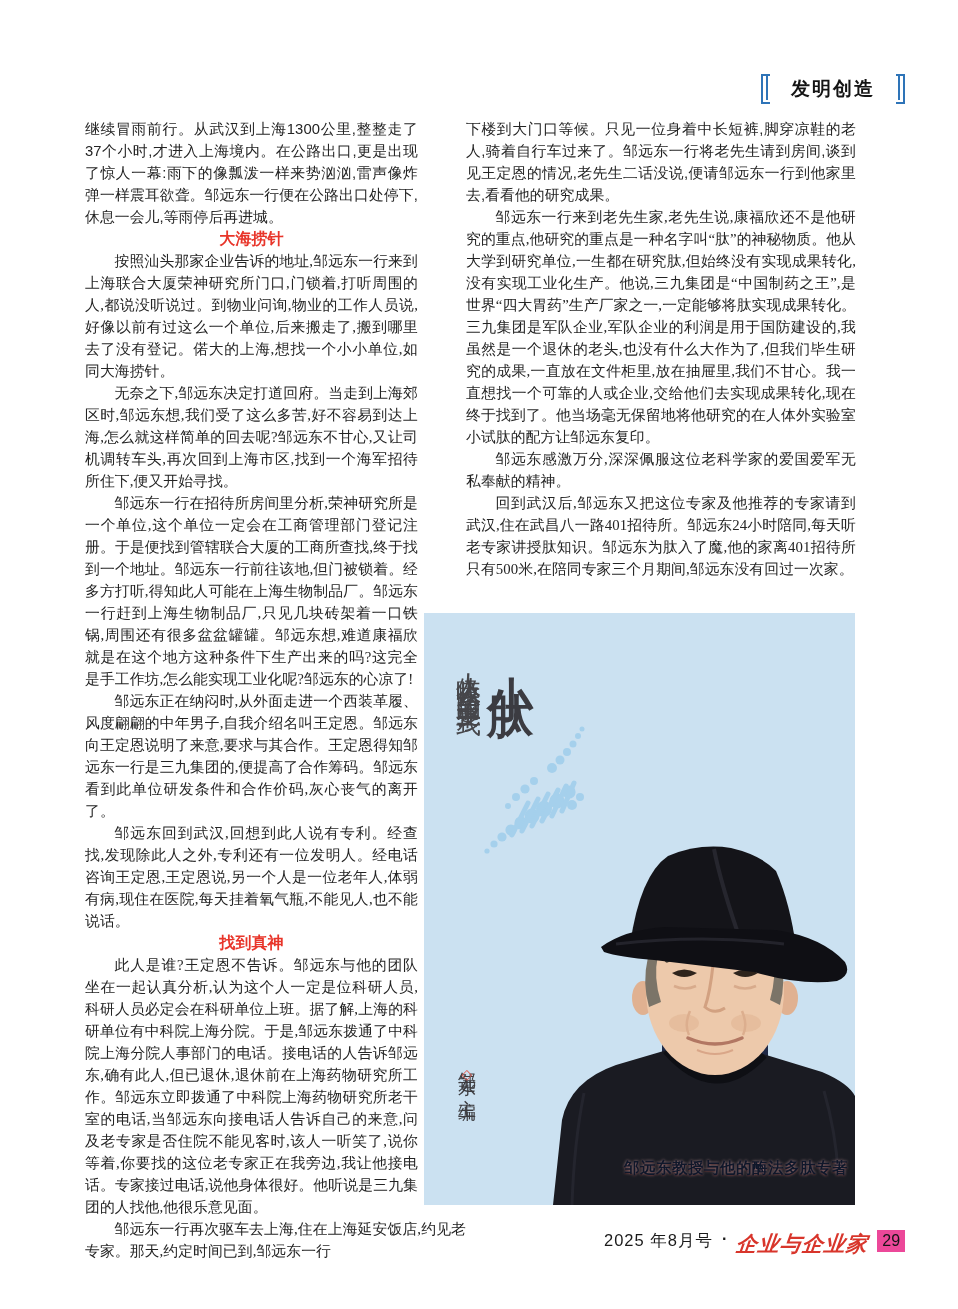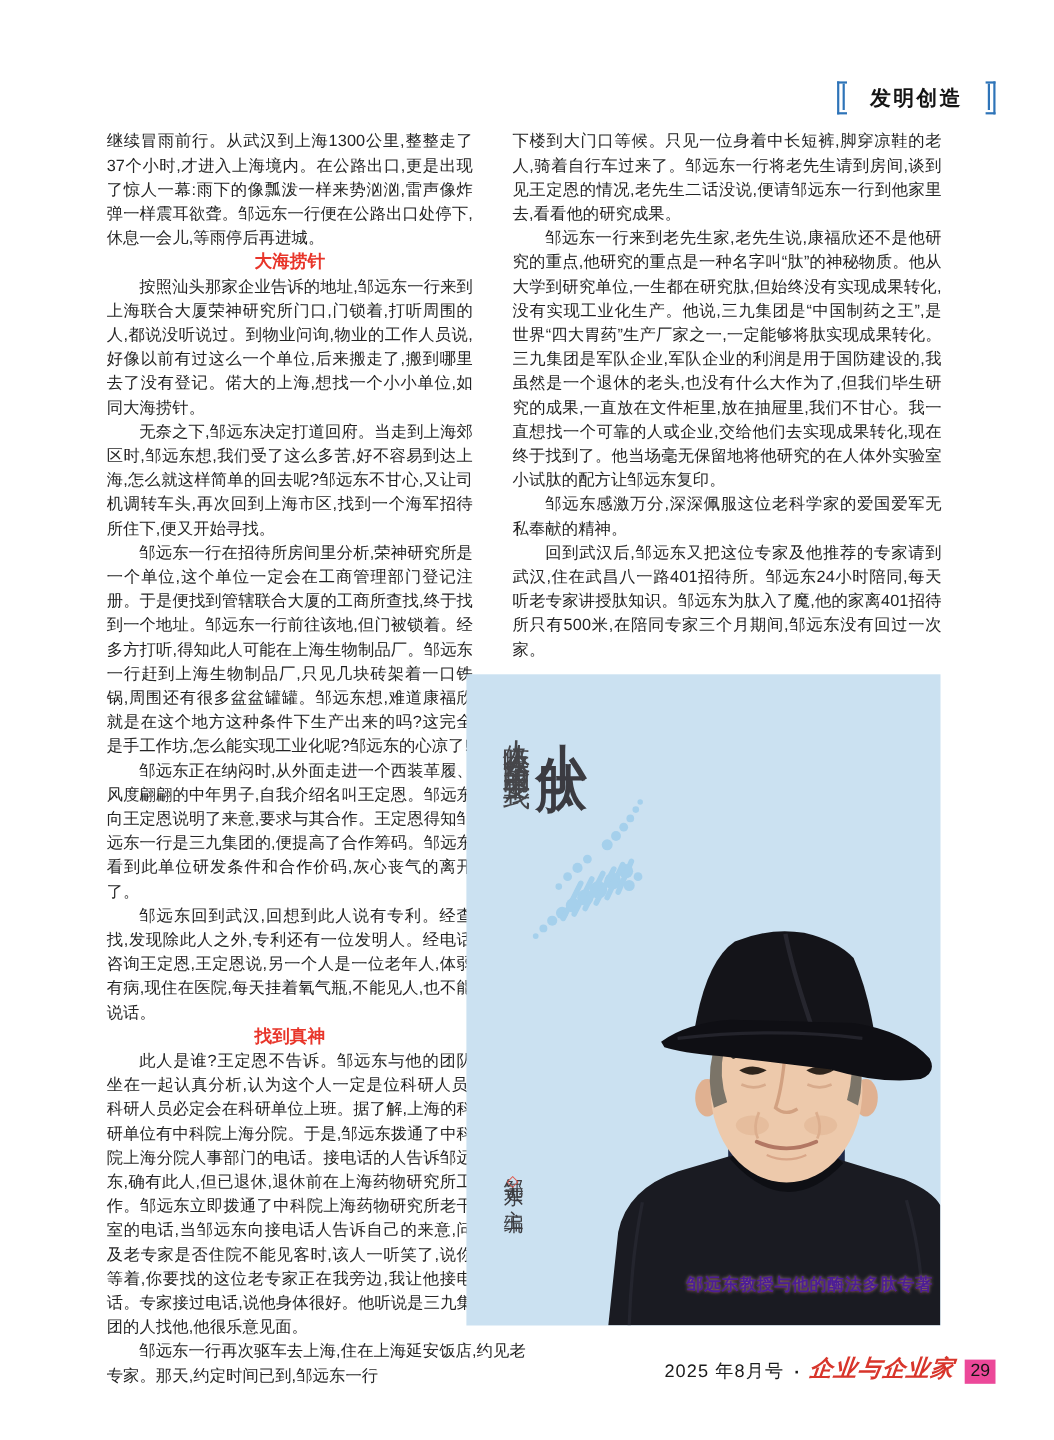--- a/index.html
+++ b/index.html
@@ -17,40 +17,40 @@
   
   .badge{position:absolute;left:761px;top:74px;display:flex;align-items:flex-end;gap:21px;}
   .badge-text{font-size:19px;font-weight:700;letter-spacing:2px;color:#141414;}
   .brk{position:relative;width:9px;height:28px;display:inline-block;}
   .brk::before{content:"";position:absolute;left:0;top:0;width:7px;height:26px;
     border-left:2px solid var(--badge-blue);border-top:2px solid var(--badge-blue);border-bottom:2px solid var(--badge-blue);}
   .brk::after{content:"";position:absolute;left:5px;top:2px;width:2px;height:24px;background:var(--badge-blue);}
   .brk.r{transform:scaleX(-1);}
   
   .col{position:absolute;top:118px;text-align:justify;font-size:14.8px;line-height:22px;letter-spacing:0.1px;color:var(--ink);}
-  .col-left{left:85px;width:381px;margin-left:12px;}
+  .col-left{left:85px;width:381px;}
   .col-right{left:466px;width:390px;}
   .wrapfloat{float:right;width:48px;height:630px;margin-top:468px;}
   .flow{display:contents;}
   .flow p{margin:0;padding:0;}
   .tx-cont{text-indent:0;}
-  .tx-para{text-indent:2em;}
+  .tx-para{text-indent:2em;font-family:Liberation Serif, serif;}
   .tx-heading{color:var(--accent-red);font-weight:700;text-align:center;font-size:16px;line-height:22px;margin:4px 0 5px;text-indent:0;font-family:Liberation Serif, serif;}
   
   .cover{position:absolute;left:424px;top:613px;width:431px;height:592px;background:var(--cover-bg);overflow:hidden;}
   .cover svg{position:absolute;left:0;top:0;}
   .vtext{writing-mode:vertical-rl;text-orientation:upright;}
   .book-title{position:absolute;left:64px;top:26px;font-size:46px;font-weight:700;color:#3b3b41;letter-spacing:17px;line-height:1;}
   .book-subtitle{position:absolute;left:32px;top:40px;font-size:25px;color:#46464a;letter-spacing:3.5px;line-height:1;}
   .book-editor{position:absolute;left:34px;top:444px;font-size:18px;color:#3c3c40;letter-spacing:3px;line-height:1;}
   .book-editor .diamond{color:#e0584c;font-size:14px;}
-  .photo-caption{position:absolute;left:200px;top:545px;width:220px;font-size:15.5px;font-weight:700;color:#4c1d95;
+  .photo-caption{position:absolute;left:200px;top:545px;width:220px;font-size:15.5px;font-weight:700;color:#0f172a;
     letter-spacing:0.5px;text-shadow:0 0 3px rgba(255,200,200,.65),0 1px 1px rgba(40,0,0,.6);white-space:nowrap;}
   
-  .footer{position:absolute;left:604px;top:1230px;display:flex;align-items:flex-end;gap:9px;}
+  .footer{position:absolute;left:604px;top:1230px;display:flex;align-items:flex-start;gap:9px;}
   .footer .issue{font-size:16.5px;color:#1a1a1a;letter-spacing:1px;}
   .footer .dot{font-size:16px;color:#1a1a1a;font-weight:700;}
   .footer .mag{font-family:"Liberation Serif","DejaVu Serif",serif;font-style:italic;font-weight:700;
     font-size:21px;color:#d8352b;transform:skewX(-6deg);letter-spacing:1px;}
   .footer .pagenum{background:#ec4899;color:#141414;font-size:16px;padding:1px 5px;line-height:20px;}
 </style>
 </head>
 <body>
 
 <div class="page">

